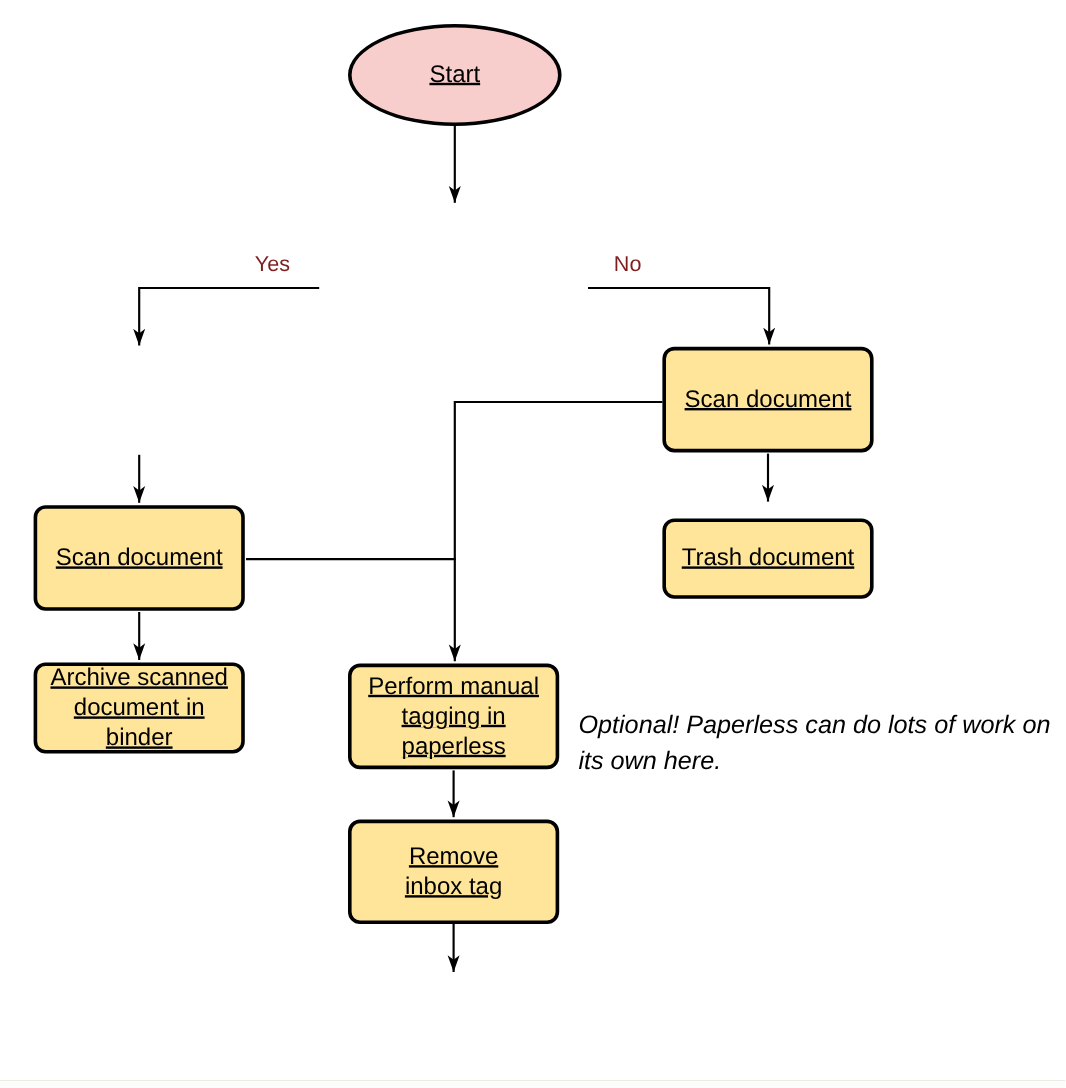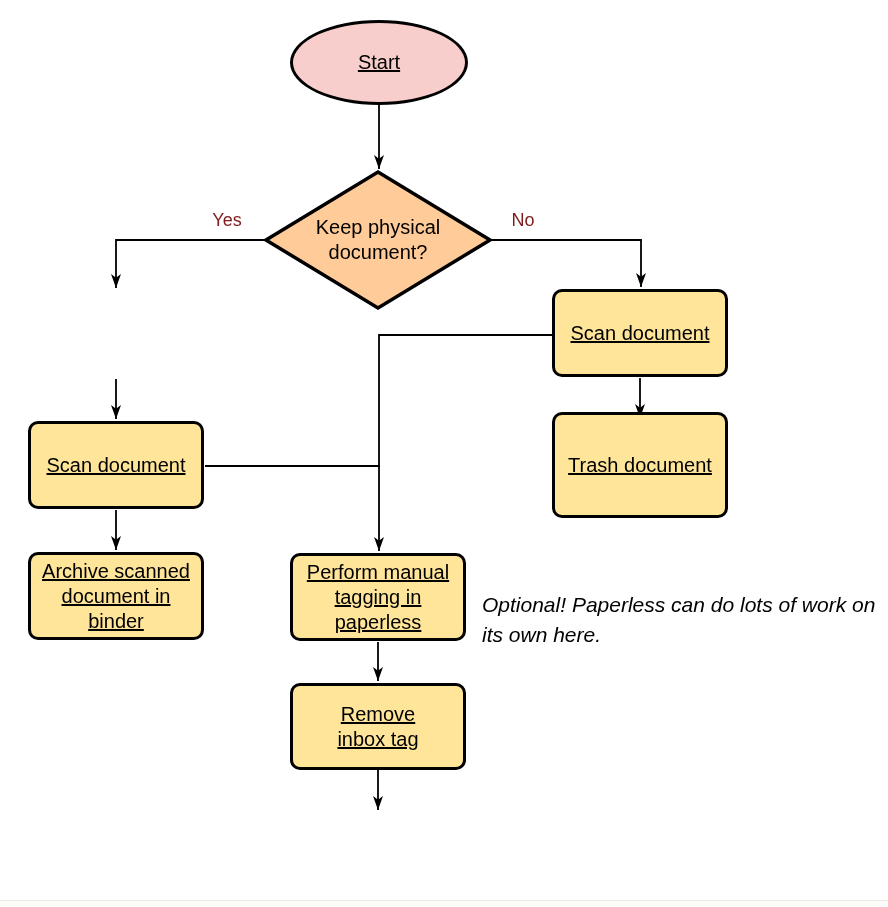--- a/index.html
+++ b/index.html
@@ -121,38 +121,31 @@
     <path class="edge" d="M 116 510 V 550" marker-end="url(#arrowhead)"></path>
     <path class="edge" d="M 640 378 V 418" marker-end="url(#arrowhead)"></path>
     <path class="edge" d="M 205 466 H 380"></path>
     <path class="edge" d="M 552 335 H 379 V 551" marker-end="url(#arrowhead)"></path>
     <path class="edge" d="M 378 642 V 681" marker-end="url(#arrowhead)"></path>
     <path class="edge" d="M 378 770 V 810" marker-end="url(#arrowhead)"></path>
   </svg>
 
   <div class="node terminator" id="n-start" style="left:290px; top:20px; width:178px; height:85px;">Start</div>
 
-  <div id="n-decision-wrap">
-    <svg width="230" height="142" viewBox="0 0 230 142" xmlns="http://www.w3.org/2000/svg">
-      <polygon points="115,3 227,71 115,139 3,71"></polygon>
-    </svg>
-    <div id="n-decision-label">Keep physical
-document?</div>
-  </div>
 
 
   <div class="node process" id="n-scan-left" style="left:28px; top:421px; width:176px; height:88px;">Scan document</div>
 
-  <div class="node process" id="n-archive" style="left:28px; top:552px; width:176px; height:88px;">Archive scanned
+  <div class="node process" id="n-archive" style="left:28px; top:552px; width:176px; height:76px;">Archive scanned
 document in
 binder</div>
 
   <div class="node process" id="n-scan-right" style="left:552px; top:289px; width:176px; height:88px;">Scan document</div>
 
-  <div class="node process" id="n-trash" style="left:552px; top:412px; width:176px; height:106px;">Trash document</div>
+  <div class="node process" id="n-trash" style="left:552px; top:432px; width:176px; height:67px;">Trash document</div>
 
   <div class="node process" id="n-remove-inbox" style="left:290px; top:683px; width:176px; height:87px;">Remove
 inbox tag</div>
 
   <div class="node process" id="n-tagging" style="left:290px; top:553px; width:176px; height:88px;">Perform manual
 tagging in
 paperless</div>
 
 
   <div class="edge-label" id="label-yes">Yes</div>

